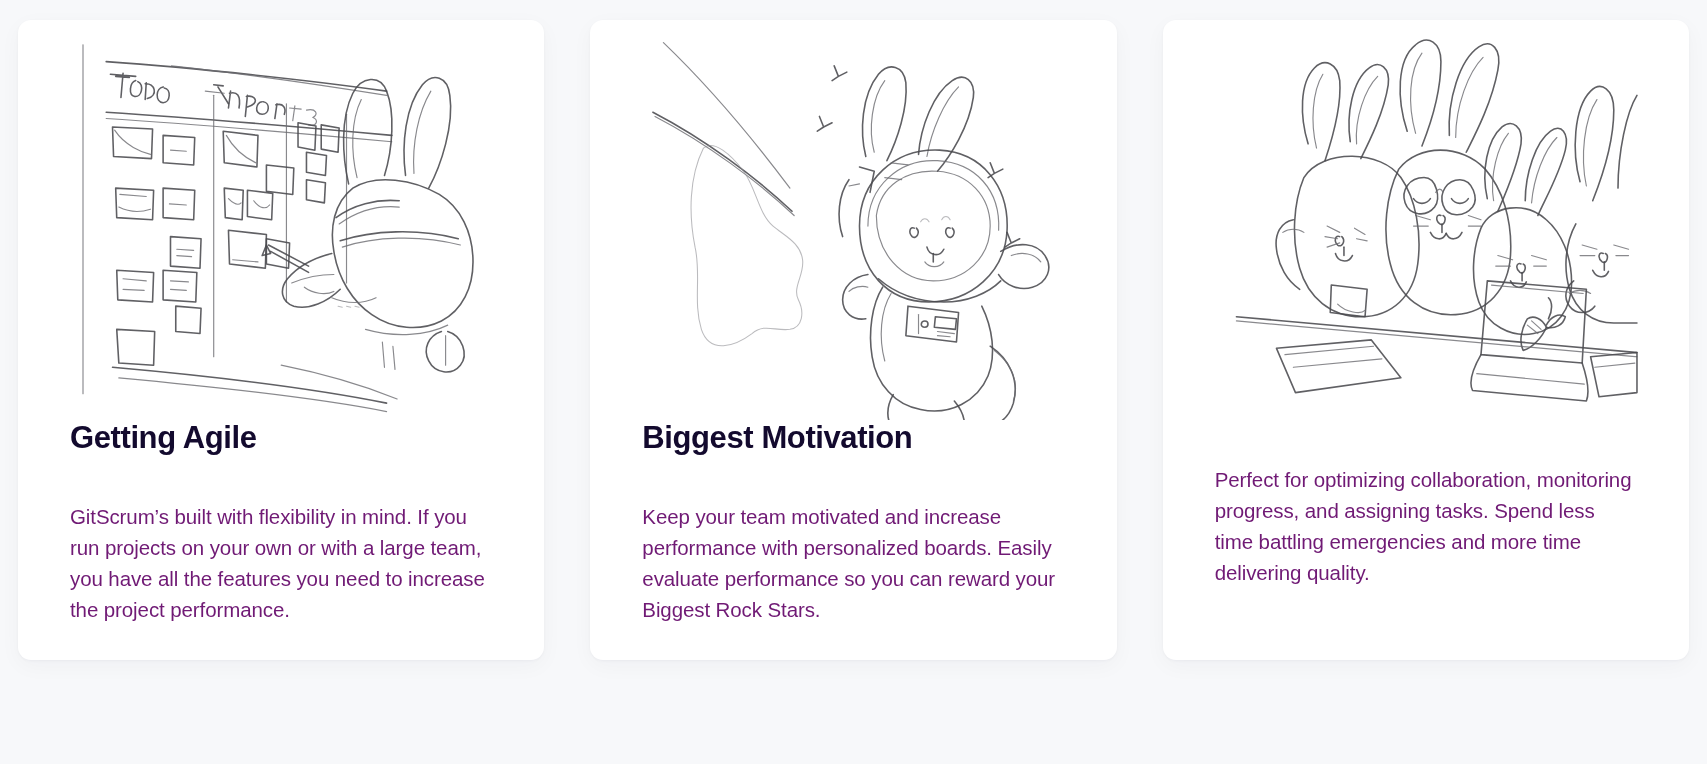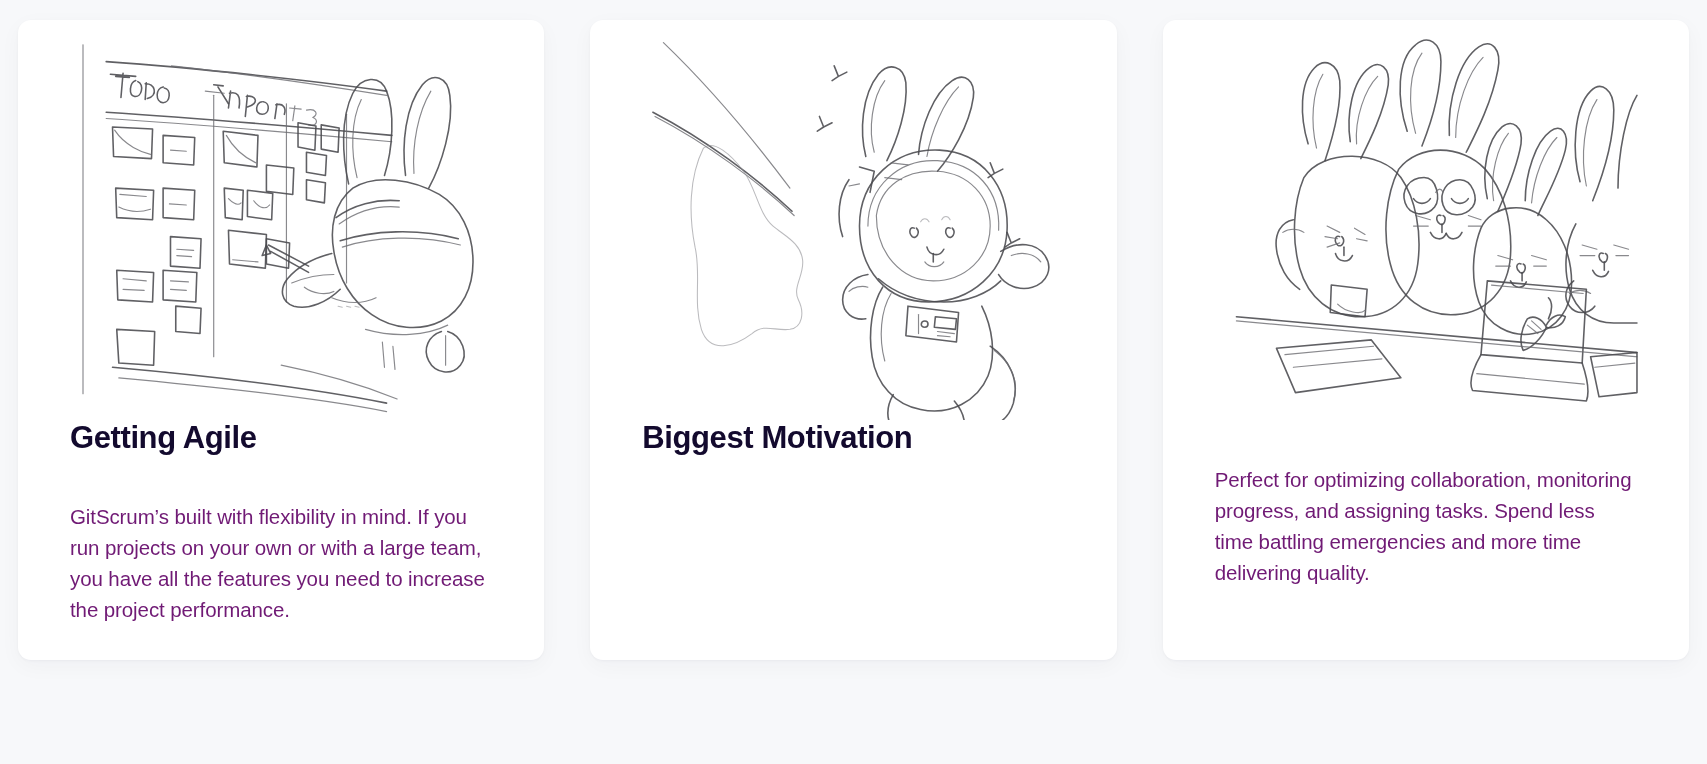--- a/index.html
+++ b/index.html
@@ -253,20 +253,21 @@
 
         <path class="sketch" d="M238 346 C230 360 232 372 240 382"></path>
         <path class="sketch" d="M296 352 C306 364 308 376 302 386"></path>
 
         <path class="sketch" d="M330 300 C348 312 358 332 352 354 C346 374 326 382 312 372"></path>
         <path class="sketch-thin" d="M334 304 C350 316 358 334 352 352"></path>
       </svg>
     </div>
     <div class="card-body">
       <h3 class="card-title">Biggest Motivation</h3>
+      <p class="card-desc">Keep your team motivated and increase performance with personalized boards. Easily evaluate performance so you can reward your Biggest Rock Stars.</p>
     </div>
   </div>
 
   <div class="feature-card">
     <div class="card-illustration">
       <svg viewBox="0 0 400 370" preserveAspectRatio="xMidYMid meet">
 
         <path class="sketch" d="M88 108 C80 82 80 50 94 36 C104 26 116 32 118 48 C120 74 110 106 104 124"></path>
         <path class="sketch-thin" d="M96 112 C90 88 92 58 102 42"></path>
         <path class="sketch" d="M128 106 C124 80 130 48 146 36 C156 28 166 36 164 52 C160 78 146 106 138 122"></path>

